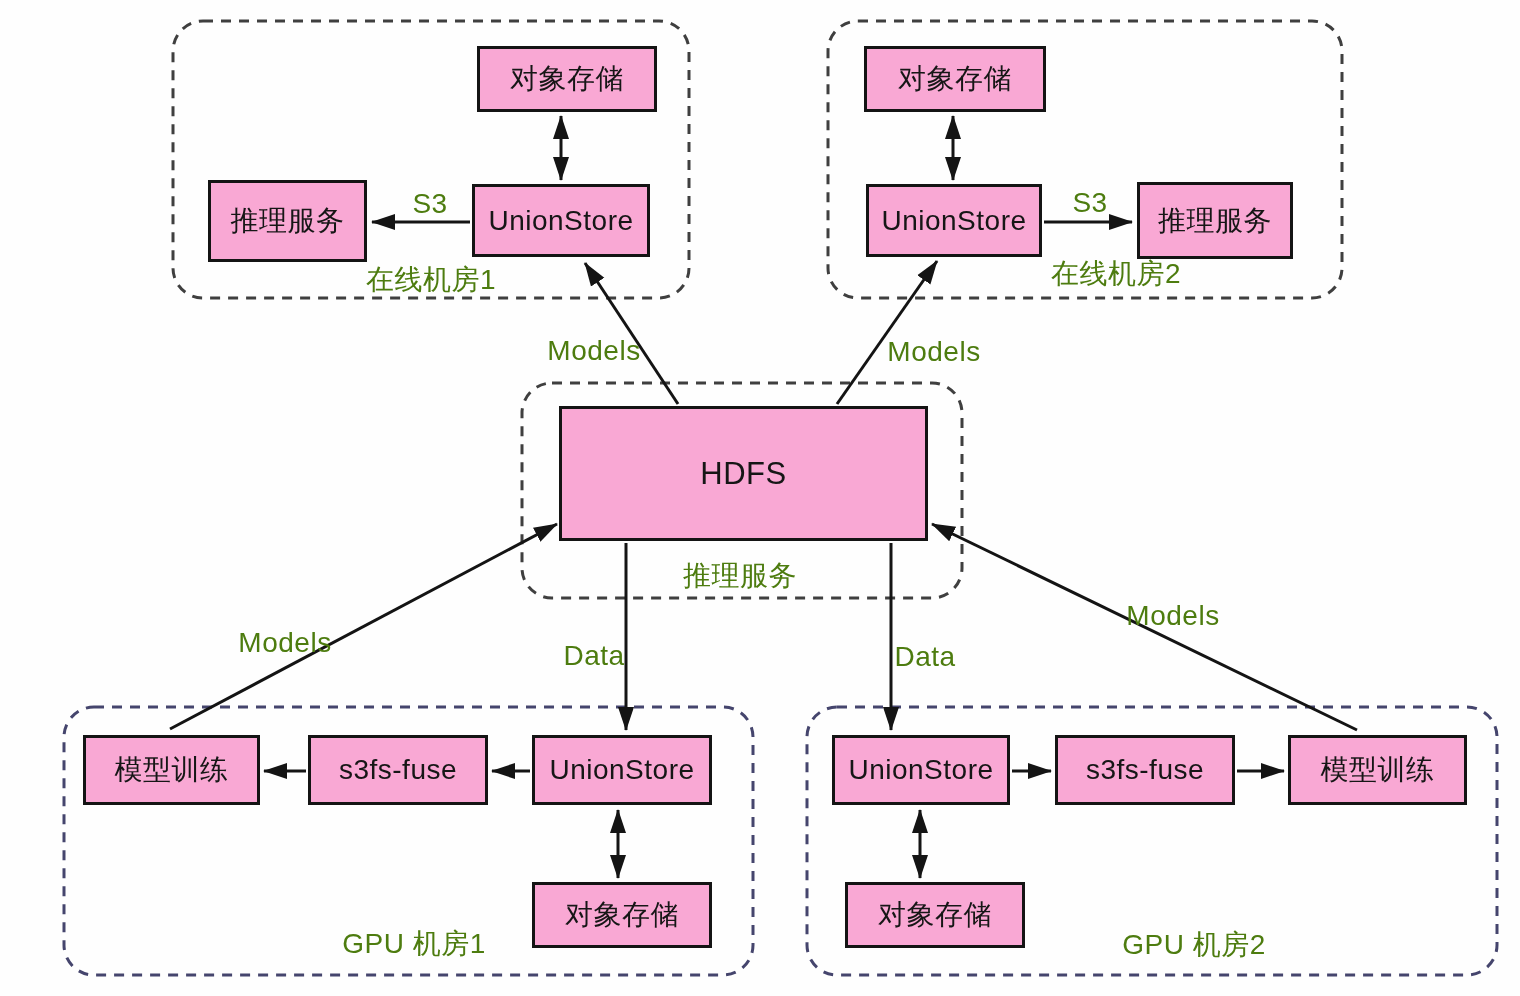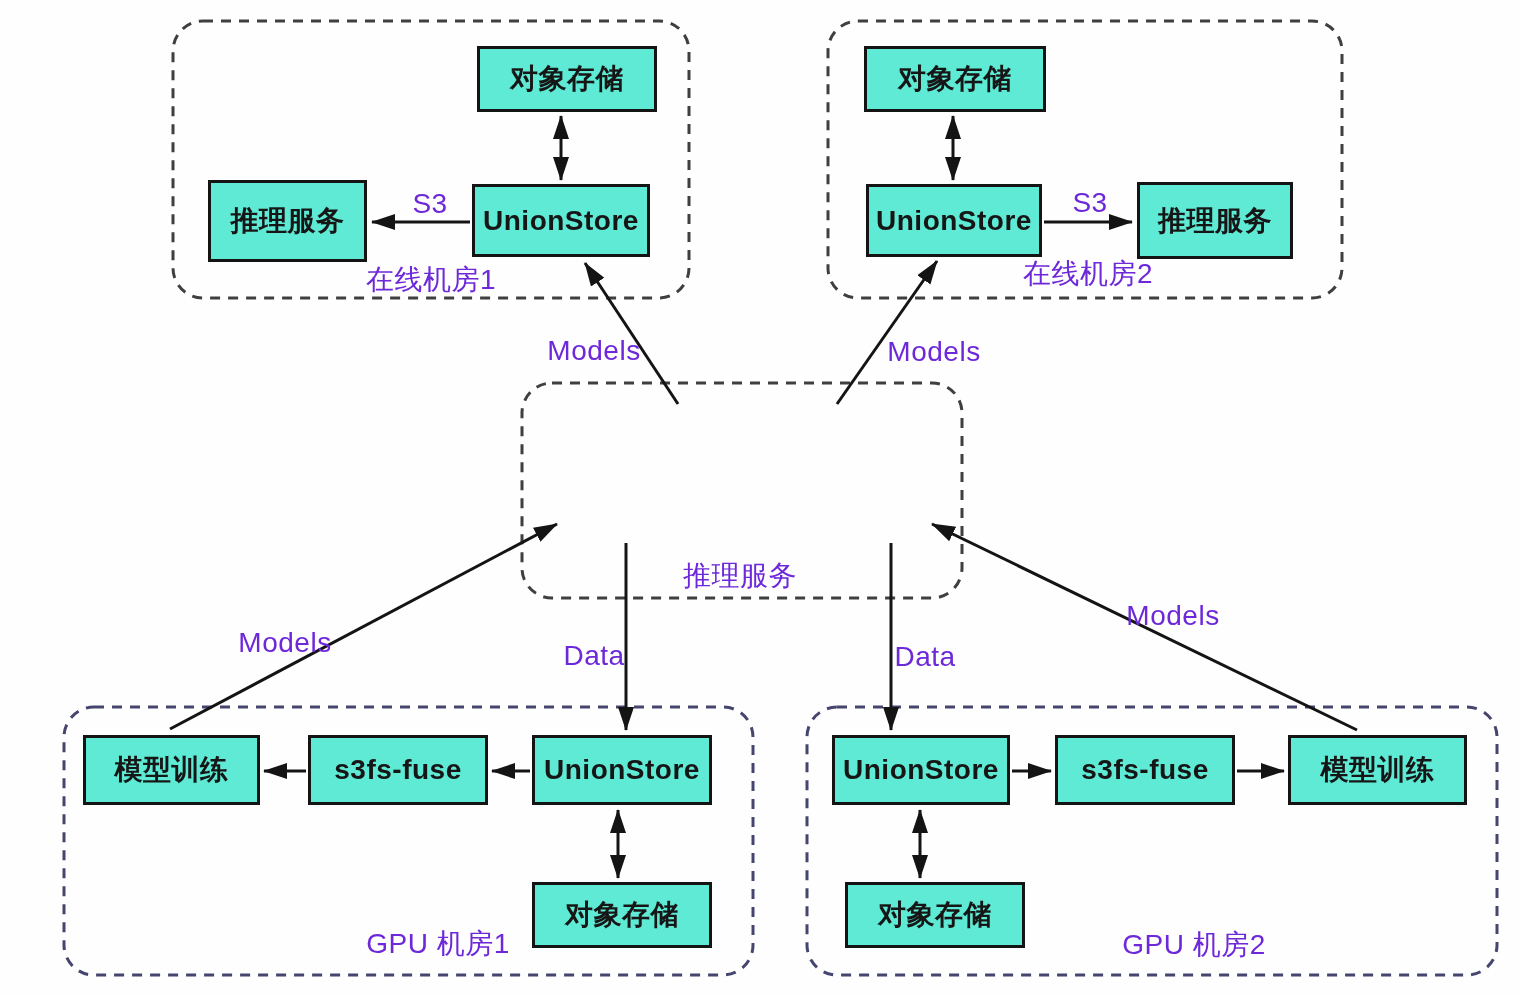--- a/index.html
+++ b/index.html
@@ -18,40 +18,39 @@
   }
   svg.overlay {
     position: absolute;
     left: 0; top: 0;
     width: 1520px; height: 996px;
     z-index: 1;
   }
   .node {
     position: absolute;
     box-sizing: border-box;
-    background: #5eead4;
+    background: #f9a8d4;
     border: 3px solid #141414;
     display: flex;
     align-items: center;
     justify-content: center;
     font-size: 28px;
     letter-spacing: 0.5px;
     z-index: 2;
     white-space: nowrap;
-    font-weight: bold;
   }
   .node.big { font-size: 31px; }
   .lbl {
     position: absolute;
     transform: translate(-50%, -50%);
     font-size: 28px;
     letter-spacing: 0.5px;
     white-space: nowrap;
     z-index: 3;
-    color: #6d28d9;
+    color: #4d7c0f;
   }
 </style>
 </head>
 <body>
 
 <div class="canvas">
 
   <svg class="overlay" viewBox="0 0 1520 996">
     <defs>
       <marker id="ah" markerUnits="userSpaceOnUse" markerWidth="26" markerHeight="20" refX="23" refY="9" orient="auto">
@@ -107,20 +106,23 @@
   <div class="node" style="left:864px;top:46px;width:182px;height:66px">
     <span>对象存储</span>
   </div>
   <div class="node" style="left:866px;top:184px;width:176px;height:73px">
     <span>UnionStore</span>
   </div>
   <div class="node" style="left:1137px;top:182px;width:156px;height:77px">
     <span>推理服务</span>
   </div>
 
+  <div class="node big" style="left:559px;top:406px;width:369px;height:135px">
+    <span>HDFS</span>
+  </div>
 
   <div class="node" style="left:83px;top:735px;width:177px;height:70px">
     <span>模型训练</span>
   </div>
   <div class="node" style="left:308px;top:735px;width:180px;height:70px">
     <span>s3fs-fuse</span>
   </div>
   <div class="node" style="left:532px;top:735px;width:180px;height:70px">
     <span>UnionStore</span>
   </div>
@@ -135,23 +137,23 @@
     <span>s3fs-fuse</span>
   </div>
   <div class="node" style="left:1288px;top:735px;width:179px;height:70px">
     <span>模型训练</span>
   </div>
   <div class="node" style="left:845px;top:882px;width:180px;height:66px">
     <span>对象存储</span>
   </div>
 
   <div class="lbl" style="left:431px;top:280px">在线机房1</div>
-  <div class="lbl" style="left:1088px;top:274px">在线机房2</div>
+  <div class="lbl" style="left:1116px;top:274px">在线机房2</div>
   <div class="lbl" style="left:740px;top:576px">推理服务</div>
-  <div class="lbl" style="left:438px;top:944px">GPU 机房1</div>
+  <div class="lbl" style="left:414px;top:944px">GPU 机房1</div>
   <div class="lbl" style="left:1194px;top:945px">GPU 机房2</div>
 
   <div class="lbl" style="left:430px;top:204px">S3</div>
   <div class="lbl" style="left:1090px;top:203px">S3</div>
   <div class="lbl" style="left:594px;top:351px">Models</div>
   <div class="lbl" style="left:934px;top:352px">Models</div>
   <div class="lbl" style="left:285px;top:643px">Models</div>
   <div class="lbl" style="left:1173px;top:616px">Models</div>
   <div class="lbl" style="left:594px;top:656px">Data</div>
   <div class="lbl" style="left:925px;top:657px">Data</div>

